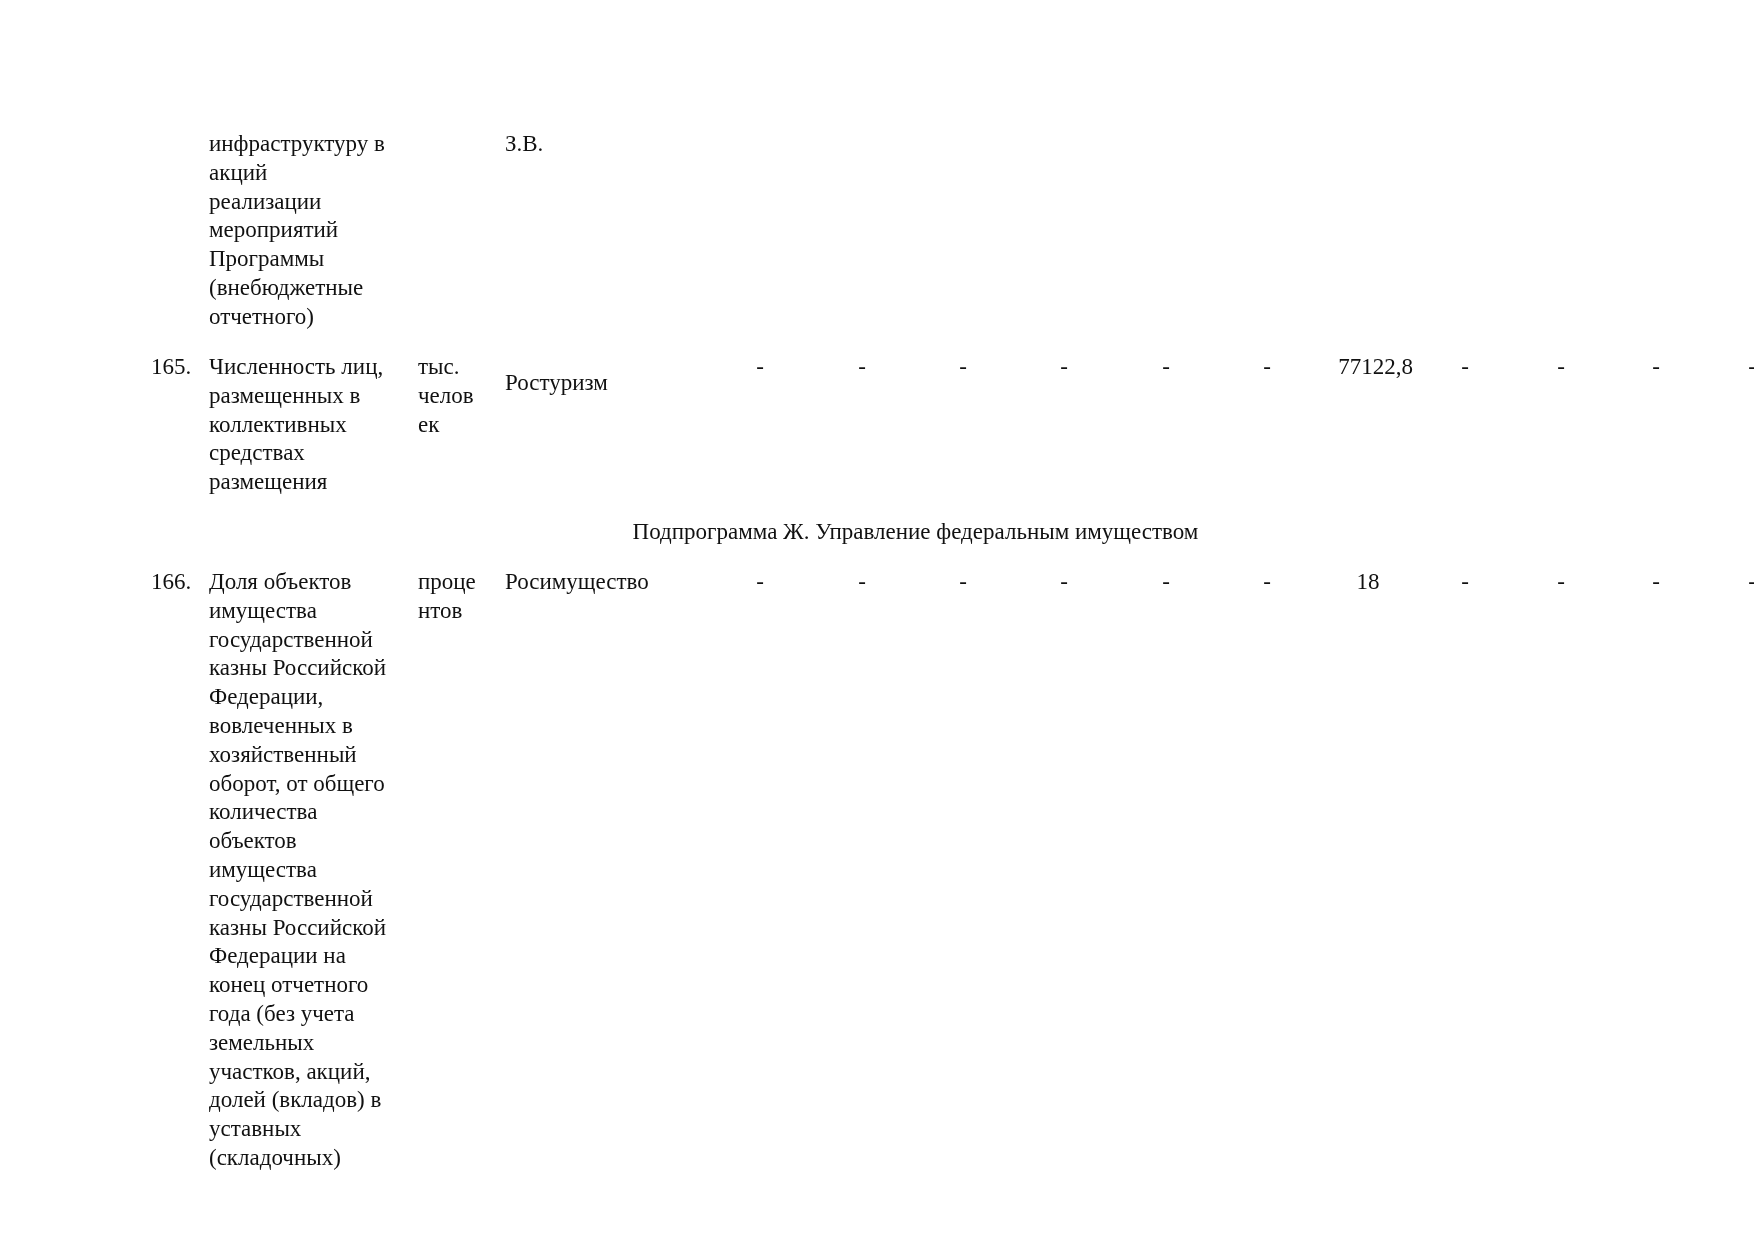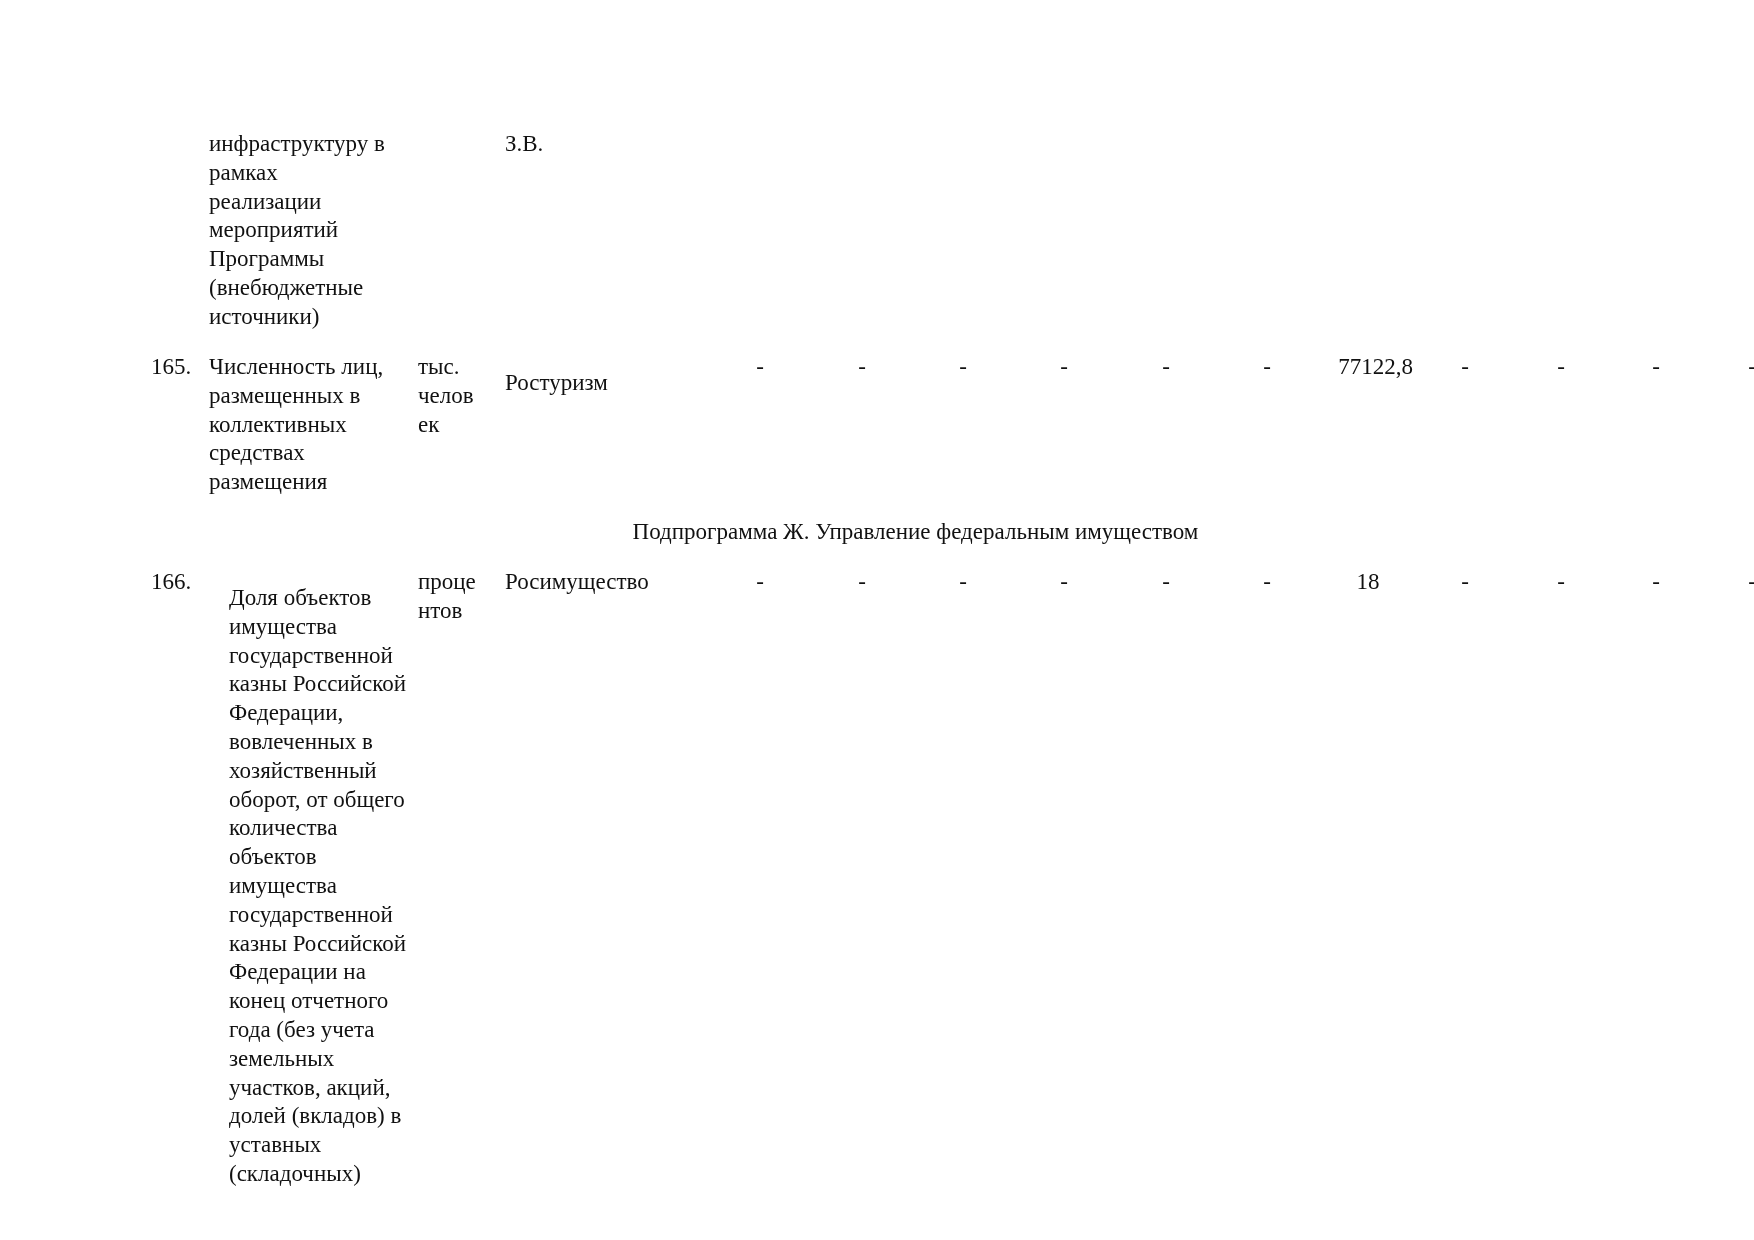--- a/index.html
+++ b/index.html
@@ -12,26 +12,26 @@
   .resp { left: 505px; white-space: nowrap; }
   .cell { width: 90px; text-align: center; white-space: nowrap; }
   .sub { left: 0; width: 1754px; text-align: center; padding-left: 77px; box-sizing: border-box; }
   .line { display: block; white-space: nowrap; }
 </style>
 </head>
 <body>
 
 <div class="abs name" style="top:130px;">
   <span class="line">инфраструктуру в</span>
-  <span class="line">рамках</span>
+  <span class="line">акций</span>
   <span class="line">реализации</span>
   <span class="line">мероприятий</span>
   <span class="line">Программы</span>
   <span class="line">(внебюджетные</span>
-  <span class="line">источники)</span>
+  <span class="line">отчетного)</span>
 </div>
 <div class="abs resp" style="top:130px;">З.В.</div>
 
 <div class="abs num" style="top:353px;">165.</div>
 <div class="abs name" style="top:353px;">
   <span class="line">Численность лиц,</span>
   <span class="line">размещенных в</span>
   <span class="line">коллективных</span>
   <span class="line">средствах</span>
   <span class="line">размещения</span>
@@ -50,21 +50,21 @@
 <div class="abs cell" style="top:353px;left:1222px;">-</div>
 <div class="abs cell" style="top:353px;left:1323px;text-align:right;">77122,8</div>
 <div class="abs cell" style="top:353px;left:1420px;">-</div>
 <div class="abs cell" style="top:353px;left:1516px;">-</div>
 <div class="abs cell" style="top:353px;left:1611px;">-</div>
 <div class="abs cell" style="top:353px;left:1707px;">-</div>
 
 <div class="abs sub" style="top:518px;">Подпрограмма Ж. Управление федеральным имуществом</div>
 
 <div class="abs num" style="top:568px;">166.</div>
-<div class="abs name" style="top:584px;margin-left:20px;">
+<div class="abs name" style="top:568px;">
   <span class="line">Доля объектов</span>
   <span class="line">имущества</span>
   <span class="line">государственной</span>
   <span class="line">казны Российской</span>
   <span class="line">Федерации,</span>
   <span class="line">вовлеченных в</span>
   <span class="line">хозяйственный</span>
   <span class="line">оборот, от общего</span>
   <span class="line">количества</span>
   <span class="line">объектов</span>

